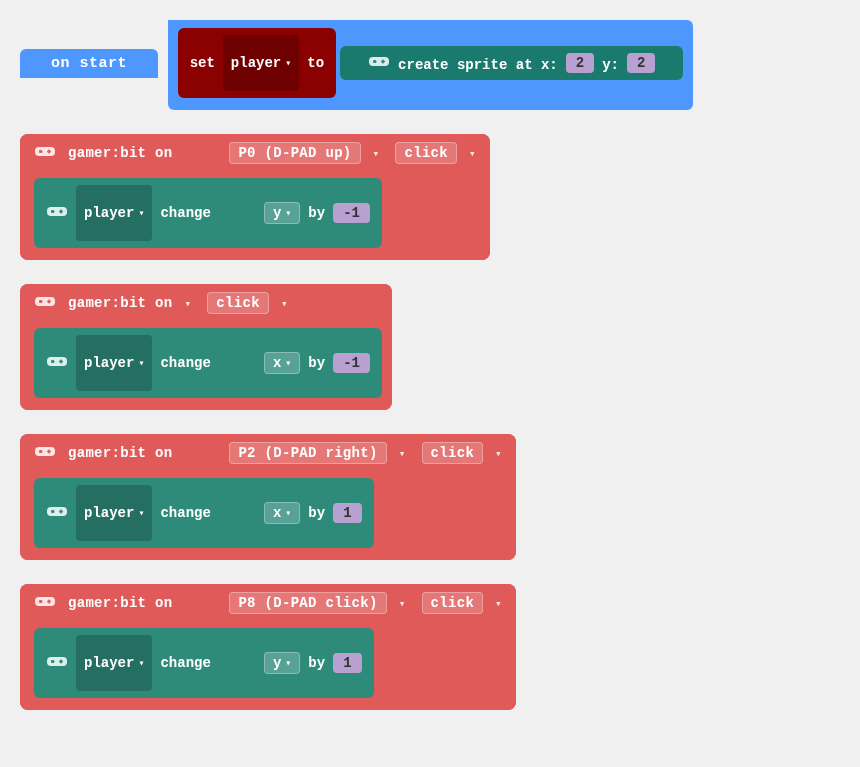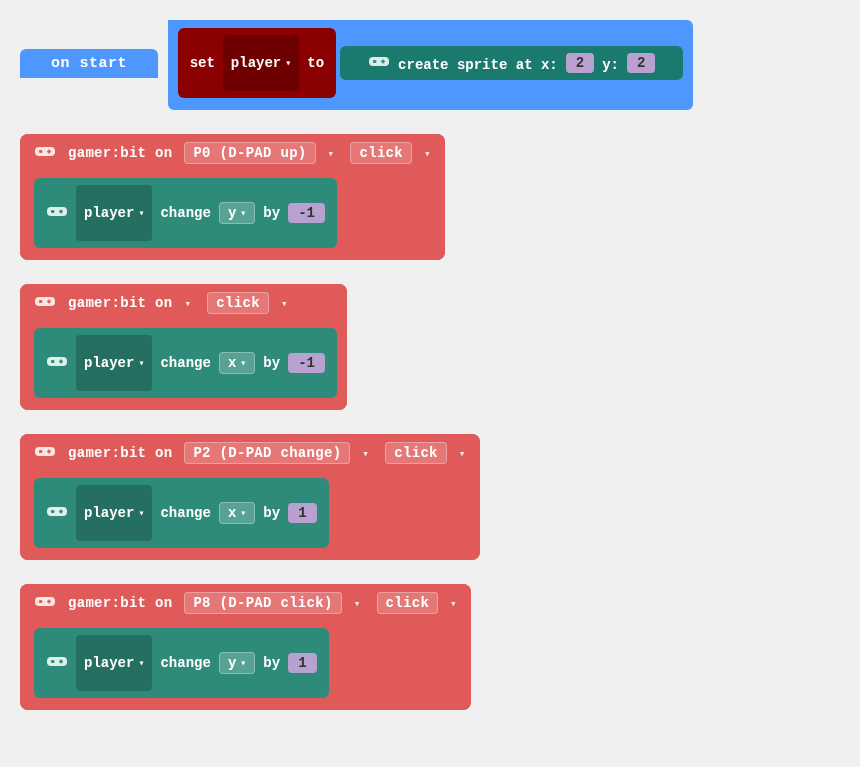--- a/index.html
+++ b/index.html
@@ -84,20 +84,21 @@
       background: rgba(255,255,255,0.2);
       border-radius: 4px;
       padding: 2px 8px;
       color: white;
       font-size: 14px;
       font-weight: bold;
       display: inline-flex;
       align-items: center;
       gap: 4px;
       border: 1px solid rgba(255,255,255,0.3);
+      margin-left: 45px;
     }
 
     .pill-dark {
       background: rgba(0,0,0,0.2);
       border-radius: 4px;
       padding: 20px 8px;
       color: white;
       font-size: 14px;
       font-weight: bold;
       display: inline-flex;
@@ -303,21 +304,21 @@
               <rect x="5.5" y="6" width="1.5" height="3" fill="#e05a5a"></rect>
               <rect x="5" y="6.7" width="2.5" height="1.5" fill="#e05a5a"></rect>
               <circle cx="15" cy="6.5" r="1" fill="#e05a5a"></circle>
               <circle cx="15" cy="8.5" r="1" fill="#e05a5a"></circle>
               <circle cx="14" cy="7.5" r="1" fill="#e05a5a"></circle>
               <circle cx="16" cy="7.5" r="1" fill="#e05a5a"></circle>
             </svg>
           </span>
           <span>gamer:bit on</span>
           <span class="pill" style="background:rgba(255,255,255,0.18); color:white;">
-            <span>P2 (D-PAD change)</span>
+            <span>P2 (D-PAD right)</span>
           </span>
           <span style="font-size:11px; color:rgba(255,255,255,0.85);">▾</span>
           <span class="pill" style="background:rgba(255,255,255,0.18); color:white; margin-left:4px;">
             <span>click</span>
           </span>
           <span style="font-size:11px; color:rgba(255,255,255,0.85);">▾</span>
         </div>
         <div class="event-body">
           <div class="teal-block">
             <span>

